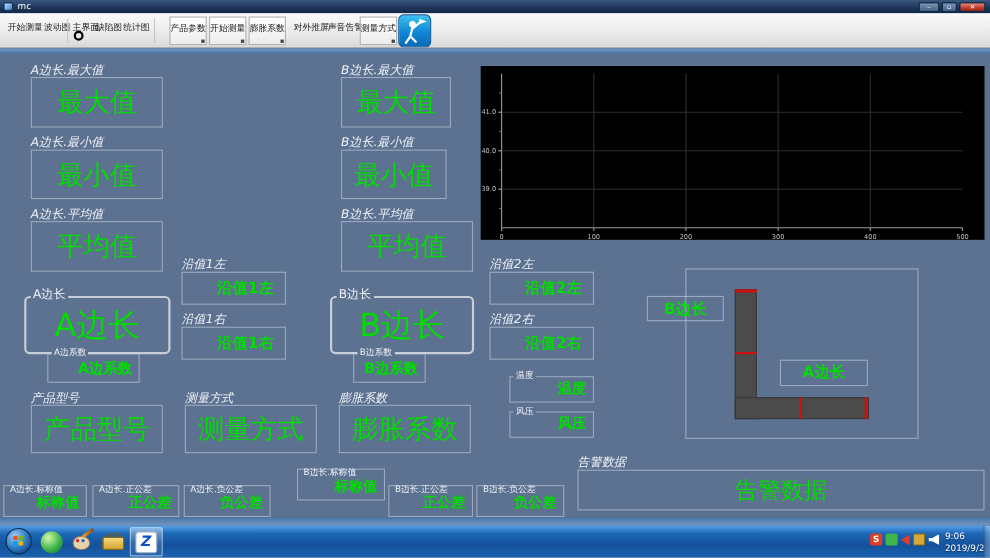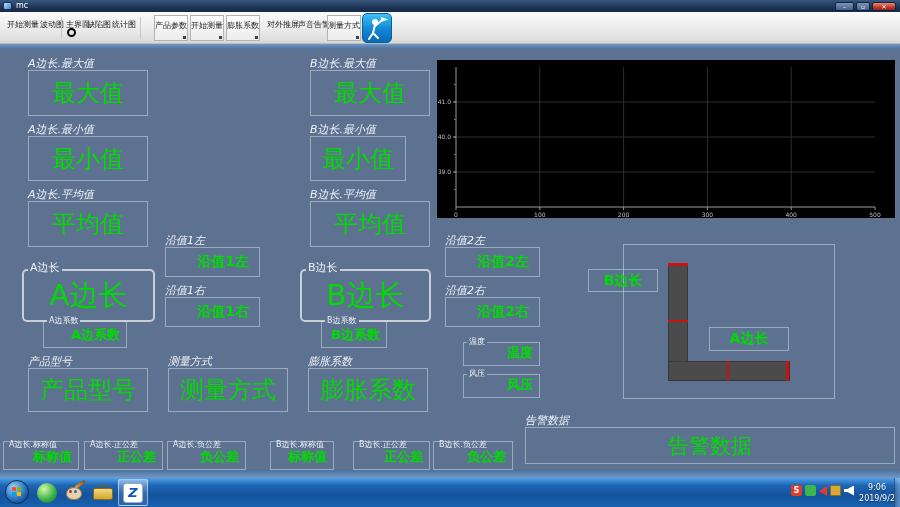--- a/index.html
+++ b/index.html
@@ -79,21 +79,21 @@
        border:1px solid rgba(255,255,255,.5);box-sizing:border-box;display:flex;align-items:center;justify-content:center;}
   .ic-zapp{width:20px;height:20px;border-radius:3px;background:#fff;display:flex;align-items:center;justify-content:center;
        color:#1050c8;font-weight:700;font-style:italic;font-size:13px;border:1px solid #9ab;box-sizing:border-box;}
   .tray{position:absolute;right:46px;top:7px;display:flex;gap:3px;align-items:center;}
   .tico{width:11px;height:11px;display:flex;align-items:center;justify-content:center;}
   .t-sogou{background:#e23c22;border-radius:2px;color:#fff;font-size:8px;font-weight:700;line-height:11px;}
   .t-net{background:#3db54a;border-radius:2px;}
   .t-arrow{width:0;height:0;border-top:5px solid transparent;border-bottom:5px solid transparent;border-right:8px solid #e03c28;}
   .t-sys{background:#d8a937;border:1px solid #8a6d1f;box-sizing:border-box;border-radius:1px;}
   .t-vol{width:10px;height:10px;background:#fff;clip-path:polygon(0 35%,35% 35%,100% 0,100% 100%,35% 65%,0 65%);}
-  .clock{position:absolute;right:5px;top:4px;text-align:center;color:#fff;font-size:8px;line-height:11px;text-shadow:0 1px 1px rgba(0,0,0,.5);}
+  .clock{position:absolute;right:5px;top:4px;color:#fff;font-size:8px;line-height:11px;text-shadow:0 1px 1px rgba(0,0,0,.5);}
   .showdesk{position:absolute;right:0;top:0;bottom:0;width:5px;border-left:1px solid rgba(0,0,0,.45);
             background:linear-gradient(90deg,rgba(255,255,255,.12),rgba(255,255,255,.3));}
 </style>
 </head>
 <body>
 
 <div class="screen">
 
   <div class="titlebar">
     <div class="titleicon"></div>
@@ -145,21 +145,21 @@
           <span class="val v-lg">最小值</span>
         </div>
     </div>
     <div class="field" style="left:28px;top:145px;width:120px;height:58px">
       <div class="cap">A边长.平均值</div>
       <div class="box">
           <span class="val v-lg">平均值</span>
         </div>
     </div>
 
-    <div class="field" style="left:310px;top:14px;width:120px;height:58px">
+    <div class="field" style="left:310px;top:14px;width:100px;height:58px">
       <div class="cap">B边长.最大值</div>
       <div class="box">
           <span class="val v-lg">最大值</span>
         </div>
     </div>
     <div class="field" style="left:310px;top:80px;width:96px;height:57px">
       <div class="cap">B边长.最小值</div>
       <div class="box">
           <span class="val v-lg">最小值</span>
         </div>
@@ -254,21 +254,21 @@
       <span class="oval">标称值</span>
     </div>
     <div class="obox capin" style="left:84px;top:397px;width:79px;height:29px">
       <span class="ocap">A边长.正公差</span>
       <span class="oval">正公差</span>
     </div>
     <div class="obox capin" style="left:167px;top:397px;width:79px;height:29px">
       <span class="ocap">A边长.负公差</span>
       <span class="oval">负公差</span>
     </div>
-    <div class="obox capin" style="left:270px;top:397px;width:64px;height:29px">
+    <div class="obox capin" style="left:270px;top:382px;width:80px;height:29px">
       <span class="ocap">B边长.标称值</span>
       <span class="oval">标称值</span>
     </div>
     <div class="obox capin" style="left:353px;top:397px;width:77px;height:29px">
       <span class="ocap">B边长.正公差</span>
       <span class="oval">正公差</span>
     </div>
     <div class="obox capin" style="left:433px;top:397px;width:80px;height:29px">
       <span class="ocap">B边长.负公差</span>
       <span class="oval">负公差</span>

